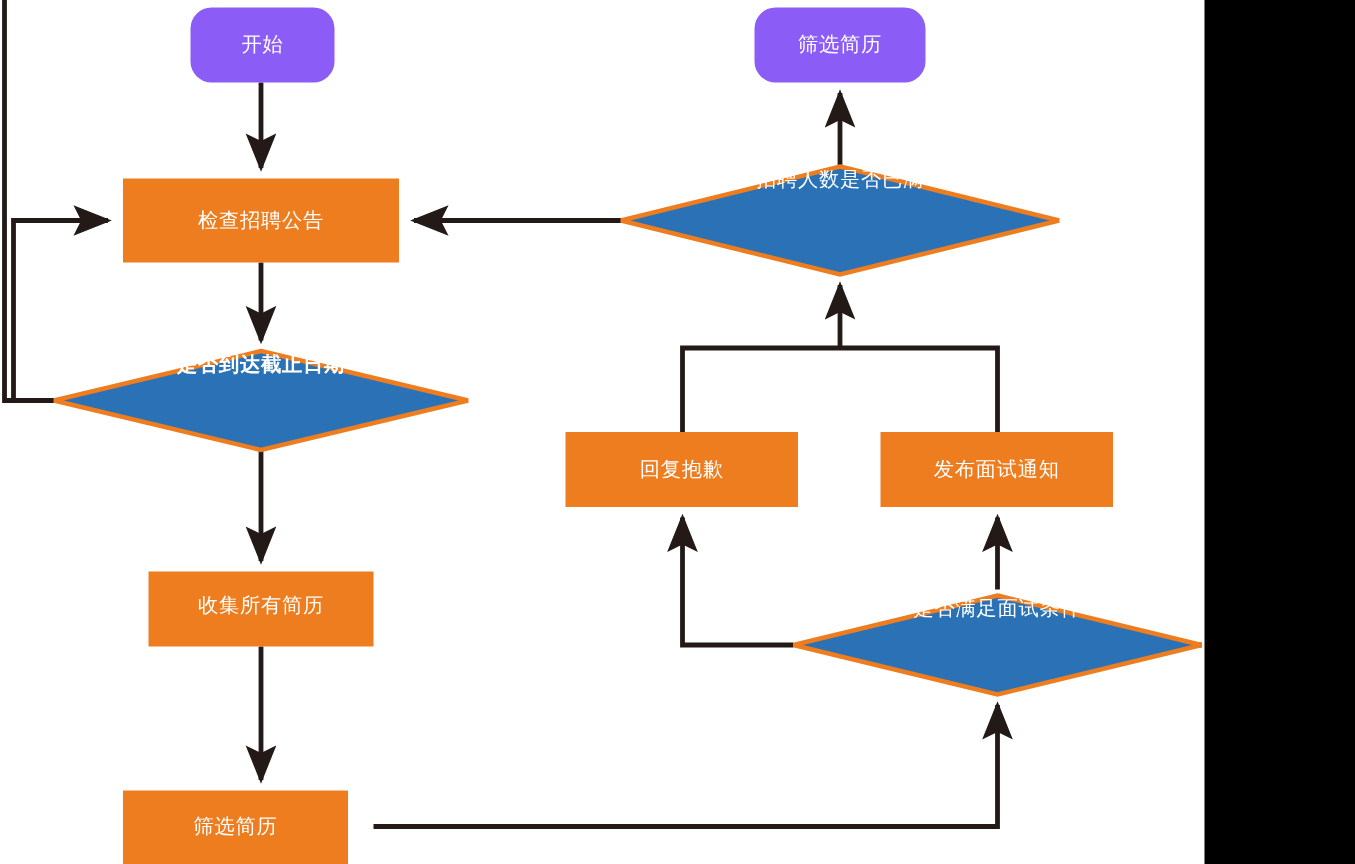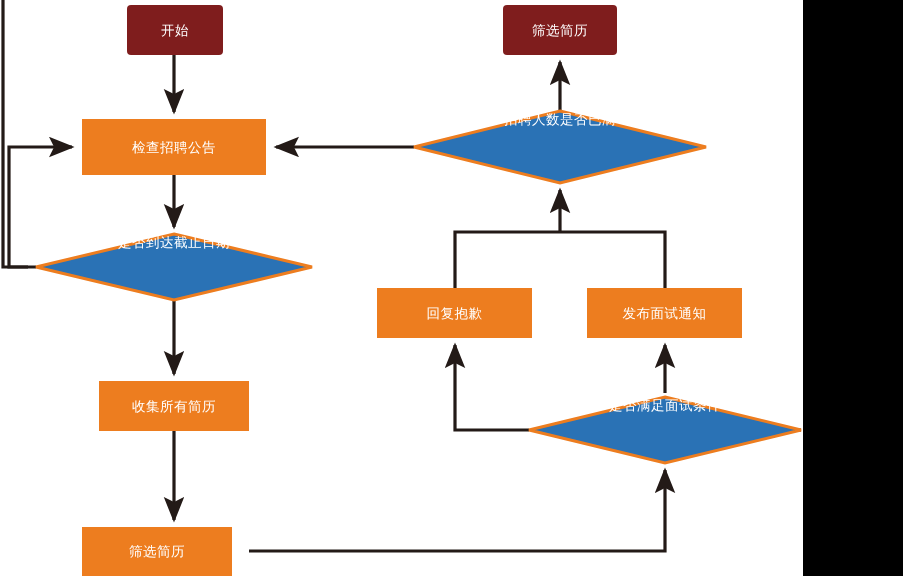--- a/index.html
+++ b/index.html
@@ -20,22 +20,22 @@
     display:flex;align-items:center;justify-content:center;
     color:#ffffff;
     font-size:13.5px;
     letter-spacing:0.5px;
     text-align:center;
     line-height:1.2;
     box-sizing:border-box;
     user-select:none;
   }
   .terminator{
-    background:#7f1d1d;
-    border-radius:4px;
+    background:#8b5cf6;
+    border-radius:14px;
   }
   .process{
     background:#ED7D1F;
   }
   .decision-label{
     position:absolute;
     display:flex;justify-content:center;
     color:#ffffff;font-size:13.5px;letter-spacing:0.5px;
     pointer-events:none;
     box-sizing:border-box;
@@ -94,25 +94,25 @@
   </div>
 
   <div class="node terminator" style="left:503px;top:5px;width:114px;height:50px;">
     <span>筛选简历</span>
   </div>
 
   <div class="node process" style="left:82px;top:119px;width:184px;height:56px;">
     <span>检查招聘公告</span>
   </div>
 
-  <div class="decision-label" style="left:36px;top:234px;width:276px;height:66px;">
+  <div class="decision-label" style="left:36px;top:234px;width:276px;height:66px;font-weight:bold;">
     <span>是否到达截止日期</span>
   </div>
 
-  <div class="node process" style="left:99px;top:381px;width:150px;height:50px;">
+  <div class="node process" style="left:99px;top:381px;width:150px;height:50px;font-family:Liberation Mono, monospace;">
     <span>收集所有简历</span>
   </div>
 
   <div class="node process" style="left:82px;top:527px;width:150px;height:49px;">
     <span>筛选简历</span>
   </div>
 
   <div class="decision-label" style="left:414px;top:111px;width:292px;height:72px;">
     <span>招聘人数是否已满</span>
   </div>

